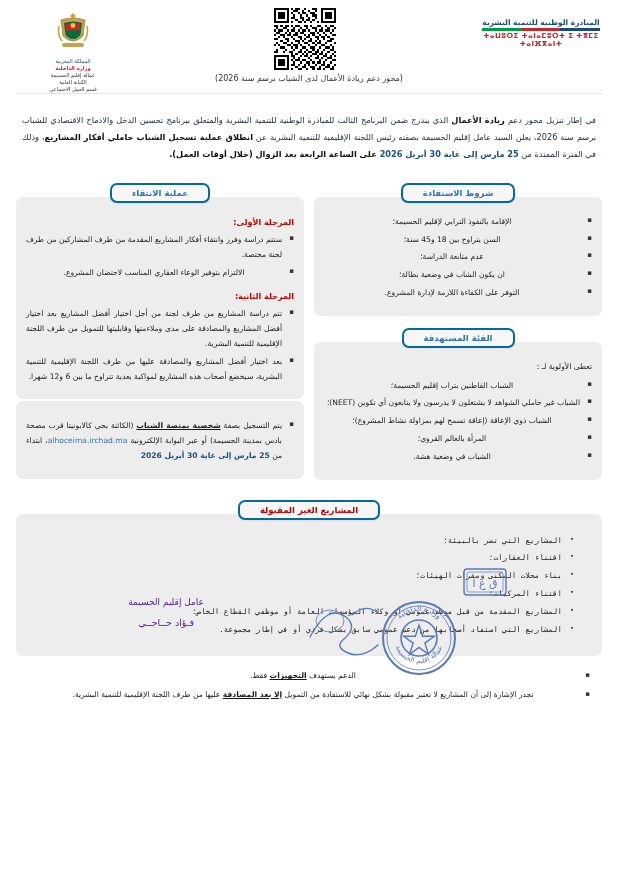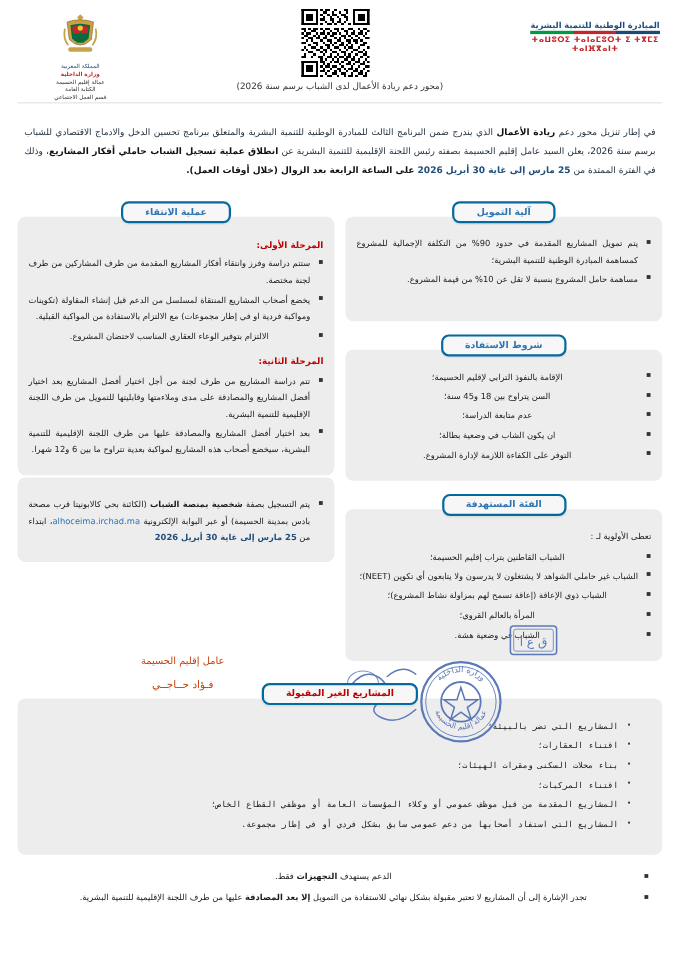--- a/index.html
+++ b/index.html
@@ -61,36 +61,36 @@
     margin-top:-10px; background:#ededed; border-radius:7px;
     padding: 18px 10px 12px 10px; font-size:7.6px; line-height:1.95; color:#1b1b1b;
   }
   .sec-body.tall { min-height:95px; }
   .phase { color:#c00000; font-weight:700; font-size:8px; margin:0 0 3px 0; }
   ul.b { list-style:none; margin:0; padding:0; }
   ul.b li { position:relative; padding-right:12px; margin-bottom:3px; text-align:justify; }
   ul.b li::before { content:"\25AA"; position:absolute; right:0; top:-1px; font-size:7px; color:#333; }
   ul.b li.c { text-align:center; }
   .lead { margin:0 0 4px 0; font-size:7.6px; }
-  .bold { font-weight:700; }
+  .bold { font-weight:700;text-decoration:underline; }
   .link { color:#2e74b5; direction:ltr; unicode-bidi:isolate; }
   .blue { color:#1f4e79; font-weight:700; }
 
   
   .wide { padding: 2px 6px; }
   .sec-body.wide-body { padding: 20px 28px 16px 14px; font-family: Liberation Mono, monospace; }
   .sec-body.wide-body ul.b li { text-align:right; }
 
   
   .notes { padding: 10px 18px 0 18px; font-size:7.6px; line-height:2.0; }
   .notes ul.b li::before { top:0; }
 
   
   .stamp-area { position:absolute; left:0; right:14px; bottom:8px; height:120px; }
-  .sig { position:absolute; right:400px; top:18px; text-align:center; color:#c2410c; }
+  .sig { position:absolute; right:400px; top:18px; text-align:center; color:#4c1d95; }
   .sig .role { font-size:9px; letter-spacing:1px; }
   .sig .name { font-size:9.5px; letter-spacing:2px; margin-top:10px; }
   .round-stamp { position:absolute; left:380px; top:20px; width:78px; height:78px; }
   .sq-stamp { position:absolute; left:462px; top:-12px; width:46px; height:30px; }
   .scribble { position:absolute; left:300px; top:18px; width:120px; height:70px; }
 </style>
 </head>
 <body>
 
 <div class="page">
@@ -358,29 +358,20 @@
   </div>
 
   <hr class="hr-top">
 
   <p class="intro"><span>في إطار تنزيل محور دعم </span><span class="b">ريادة الأعمال</span><span> الذي يندرج ضمن البرنامج الثالث للمبادرة الوطنية للتنمية البشرية والمتعلق ببرنامج تحسين الدخل والادماج الاقتصادي للشباب برسم سنة 2026، يعلن السيد عامل إقليم الحسيمة بصفته رئيس اللجنة الإقليمية للتنمية البشرية عن </span><span class="b">انطلاق عملية تسجيل الشباب حاملي أفكار المشاريع</span><span>، وذلك في الفترة الممتدة من </span><span class="blue">25 مارس إلى غاية 30 أبريل 2026</span><span class="b"> على الساعة الرابعة بعد الزوال (خلال أوقات العمل).</span></p>
 
   <div class="grid">
 
     <div class="col">
 
-      <div class="sec">
-        <div class="sec-pill">آلية التمويل</div>
-        <div class="sec-body tall">
-          <ul class="b">
-            <li>يتم تمويل المشاريع المقدمة في حدود 90% من التكلفة الإجمالية للمشروع كمساهمة المبادرة الوطنية للتنمية البشرية؛</li>
-            <li>مساهمة حامل المشروع بنسبة لا تقل عن 10% من قيمة المشروع.</li>
-          </ul>
-        </div>
-      </div>
 
       <div class="sec">
         <div class="sec-pill">شروط الاستفادة</div>
         <div class="sec-body">
           <ul class="b">
             <li class="c">الإقامة بالنفوذ الترابي لإقليم الحسيمة؛</li>
             <li class="c">السن يتراوح بين 18 و45 سنة؛</li>
             <li class="c">عدم متابعة الدراسة؛</li>
             <li class="c">ان يكون الشاب في وضعية بطالة؛</li>
             <li class="c">التوفر على الكفاءة اللازمة لإدارة المشروع.</li>
@@ -405,21 +396,20 @@
     </div>
 
     <div class="col">
 
       <div class="sec">
         <div class="sec-pill">عملية الانتقاء</div>
         <div class="sec-body">
           <p class="phase">المرحلة الأولى:</p>
           <ul class="b">
             <li>ستتم دراسة وفرز وانتقاء أفكار المشاريع المقدمة من طرف المشاركين من طرف لجنة مختصة.</li>
-            <li>يخضع أصحاب المشاريع المنتقاة لمسلسل من الدعم قبل إنشاء المقاولة (تكوينات ومواكبة فردية او في إطار مجموعات) مع الالتزام بالاستفادة من المواكبة القبلية.</li>
             <li class="c">الالتزام بتوفير الوعاء العقاري المناسب لاحتضان المشروع.</li>
           </ul>
           <p class="phase" style="margin-top:8px">المرحلة الثانية:</p>
           <ul class="b">
             <li>تتم دراسة المشاريع من طرف لجنة من أجل اختيار أفضل المشاريع بعد اختيار أفضل المشاريع والمصادقة على مدى وملاءمتها وقابليتها للتمويل من طرف اللجنة الإقليمية للتنمية البشرية.</li>
             <li>بعد اختيار أفضل المشاريع والمصادقة عليها من طرف اللجنة الإقليمية للتنمية البشرية، سيخضع أصحاب هذه المشاريع لمواكبة بعدية تتراوح ما بين 6 و12 شهرا.</li>
           </ul>
         </div>
       </div>
 

